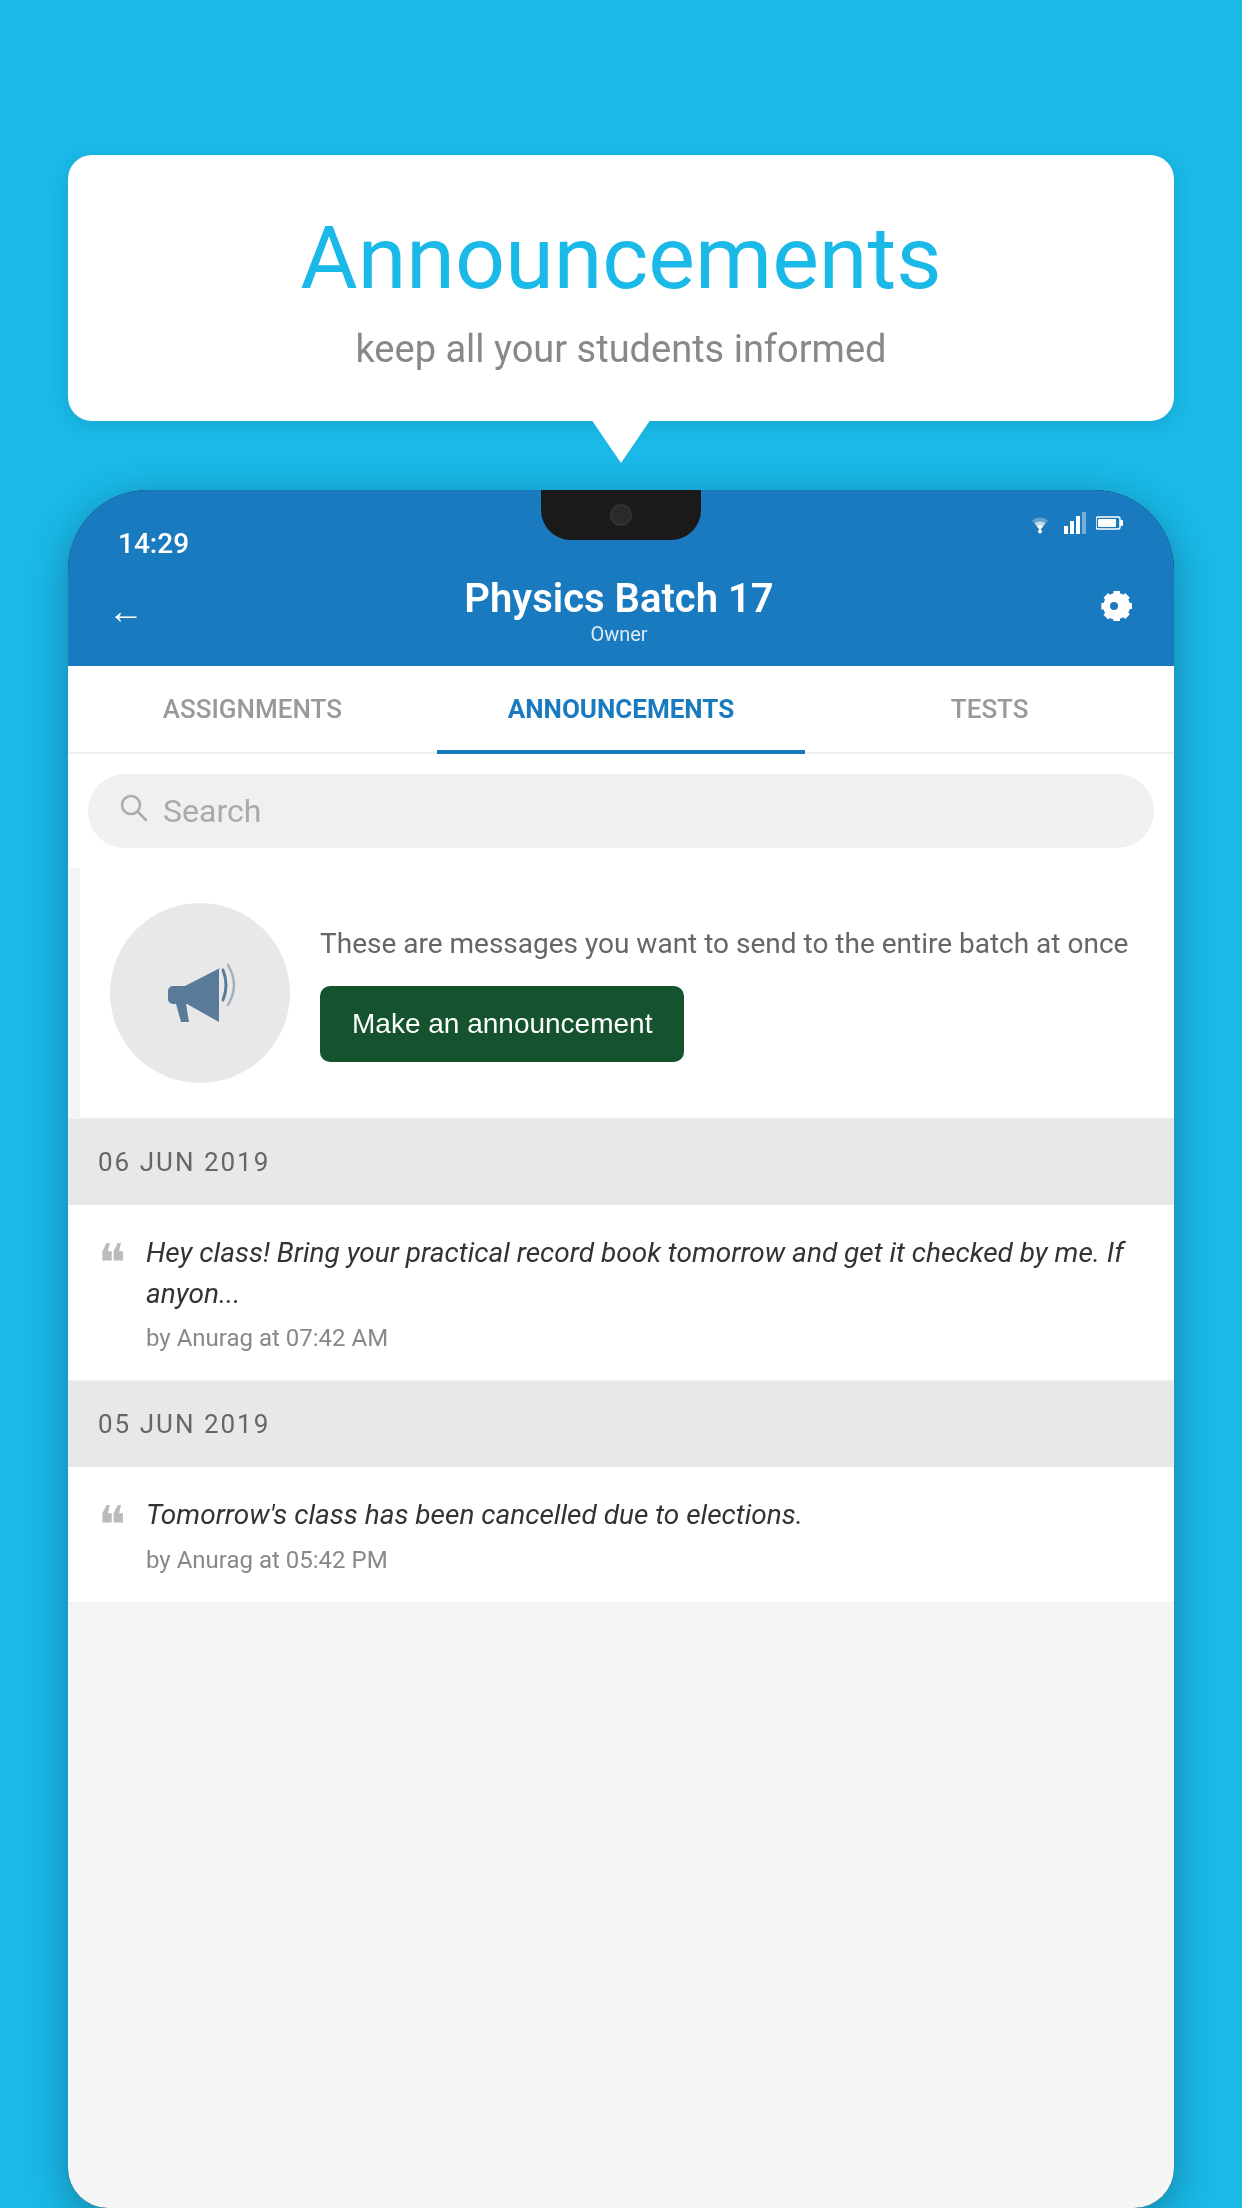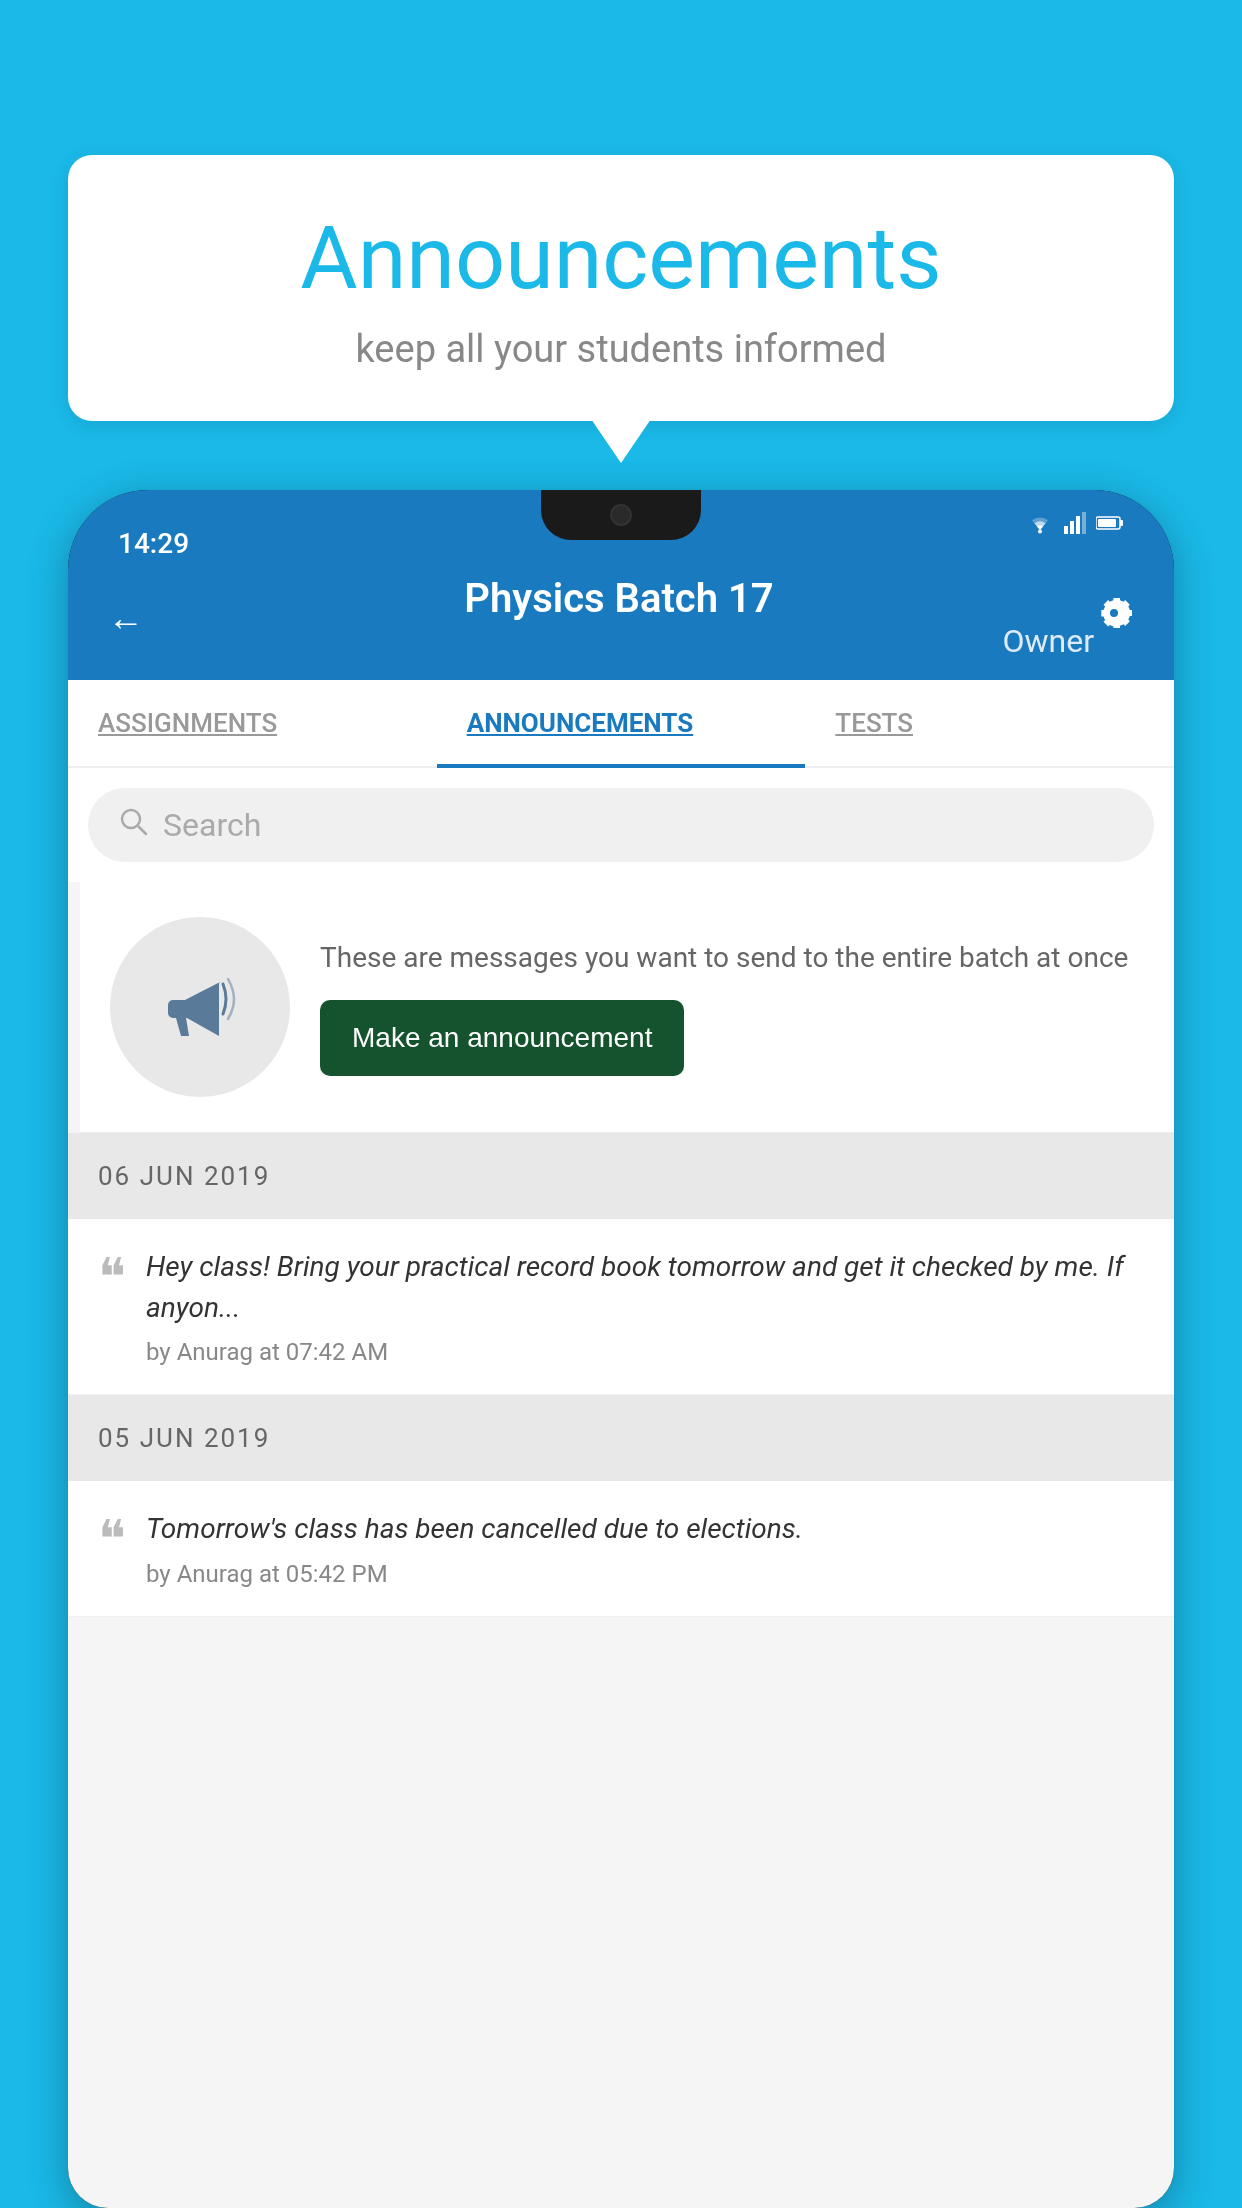--- a/index.html
+++ b/index.html
@@ -142,22 +142,21 @@
     }
 
     .header-title {
       color: white;
       font-size: 40px;
       font-weight: 600;
     }
 
     .header-subtitle {
       color: rgba(255,255,255,0.85);
-      font-size: 32px;
-      text-align: right;
+      font-size: 20px;
     }
 
     .settings-btn {
       color: white;
       font-size: 36px;
       cursor: pointer;
     }
 
     
     .tabs-bar {
@@ -166,22 +165,22 @@
       border-bottom: 2px solid #eee;
     }
 
     .tab-item {
       padding: 28px 30px;
       font-size: 26px;
       font-weight: 500;
       color: #999;
       cursor: pointer;
       flex: 1;
+      text-align: center;
       position: relative;
-      text-decoration: underline;
     }
 
     .tab-item.active {
       color: #1a7abf;
       font-weight: 700;
     }
 
     .tab-item.active::after {
       content: '';
       position: absolute;

